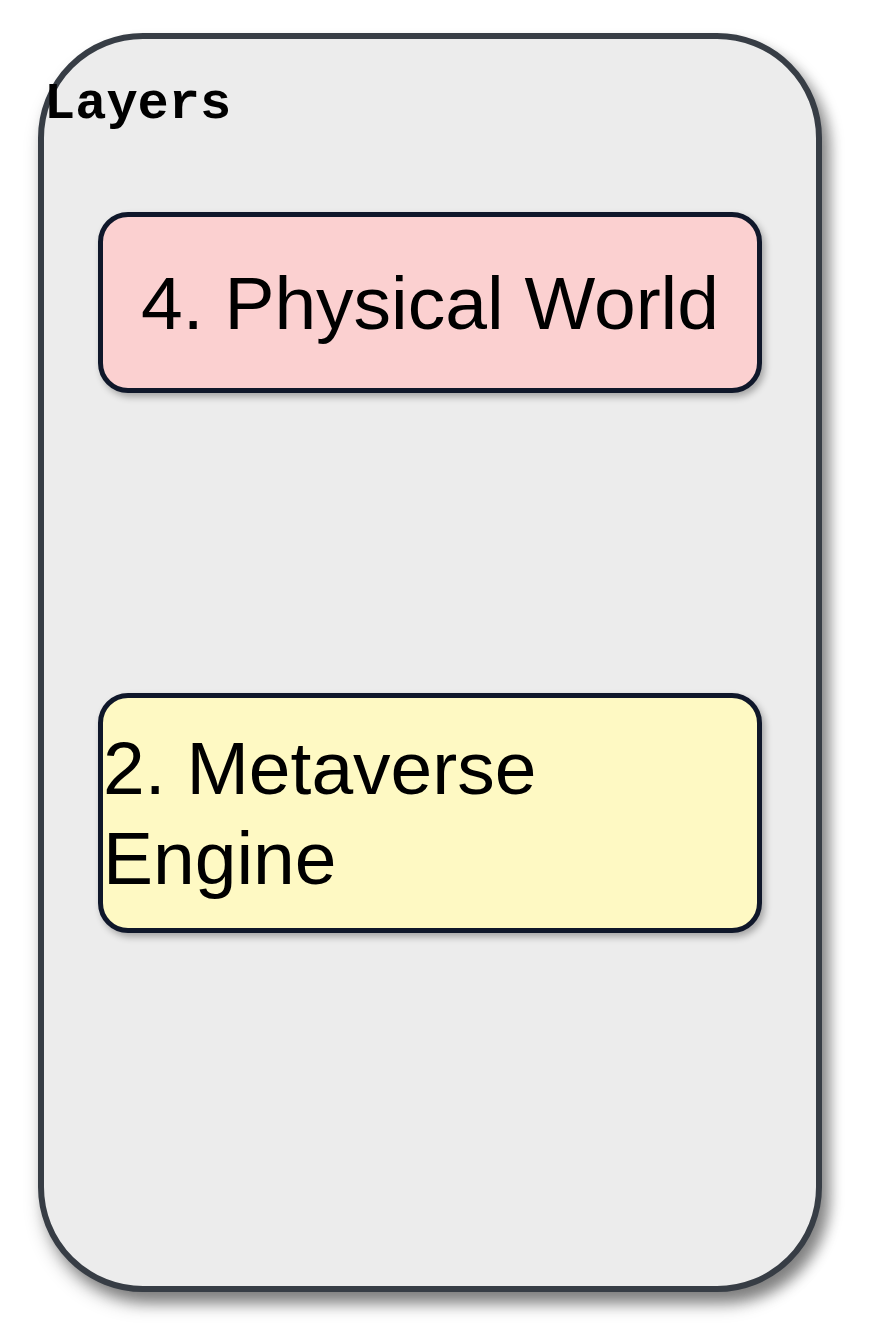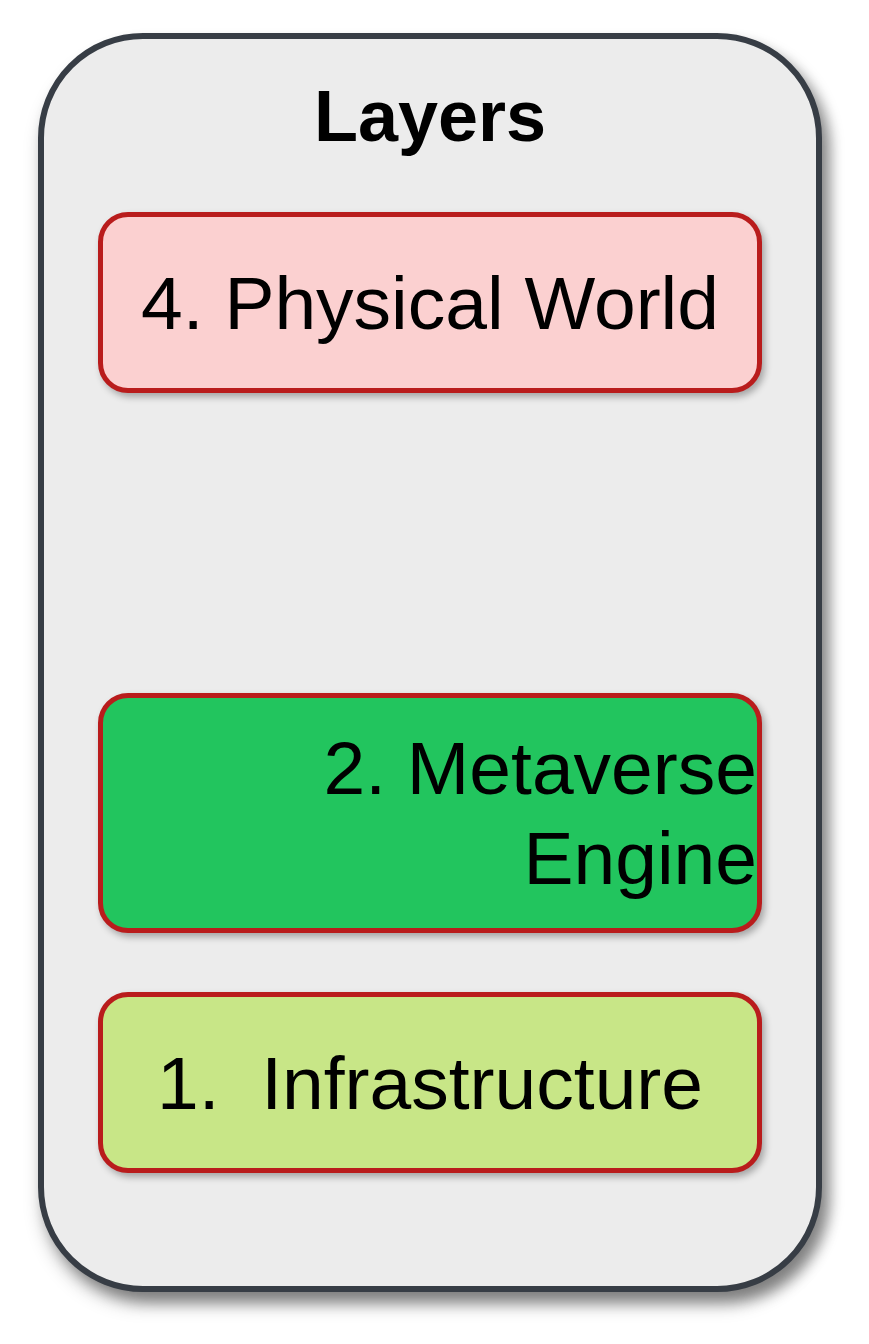--- a/index.html
+++ b/index.html
@@ -25,38 +25,39 @@
     border: 6px solid #373d45;
     border-radius: 105px;
     background: #ececec;
     box-shadow: 8px 10px 14px rgba(0, 0, 0, 0.40), 2px 14px 18px rgba(0, 0, 0, 0.18);
   }
   .diagram-title {
     position: absolute;
     top: 36px;
     left: 0;
     width: 100%;
-    text-align: center;
-    font-size: 72px;
+    text-align: left;
+    font-size: 52px;
     font-weight: bold;
     color: #000000;
     letter-spacing: 0px;
+    font-family: Liberation Mono, monospace;
   }
   .layer-box {
     position: absolute;
     left: 50%;
     transform: translateX(-50%);
     width: 664px;
     box-sizing: border-box;
-    border: 5px solid #b91c1c;
+    border: 5px solid #0f172a;
     border-radius: 30px;
     display: flex;
     align-items: center;
     justify-content: center;
-    text-align: right;
+    text-align: left;
     box-shadow: 3px 4px 7px rgba(0, 0, 0, 0.30);
   }
   .layer-label {
     font-size: 75px;
     font-weight: normal;
     color: #000000;
     line-height: 1.2;
     white-space: pre-wrap; 
   }
   .box-physical  { top: 173px; height: 181px; }
@@ -70,22 +71,19 @@
 <div class="stage">
   <div class="layers-container" style="background-color: rgb(236, 236, 236);">
 
     <div class="diagram-title">Layers</div>
 
     <div class="layer-box box-physical" style="background-color: rgb(251, 208, 208);">
       <span class="layer-label">4. Physical World</span>
     </div>
 
 
-    <div class="layer-box box-metaverse" style="background-color: #22c55e;">
+    <div class="layer-box box-metaverse" style="background-color: #fef9c3;">
       <span class="layer-label">2. Metaverse Engine</span>
     </div>
 
-    <div class="layer-box box-infra" style="background-color: rgb(200, 230, 135);">
-      <span class="layer-label">1.  Infrastructure</span>
-    </div>
 
   </div>
 </div>
 
 </body></html>

